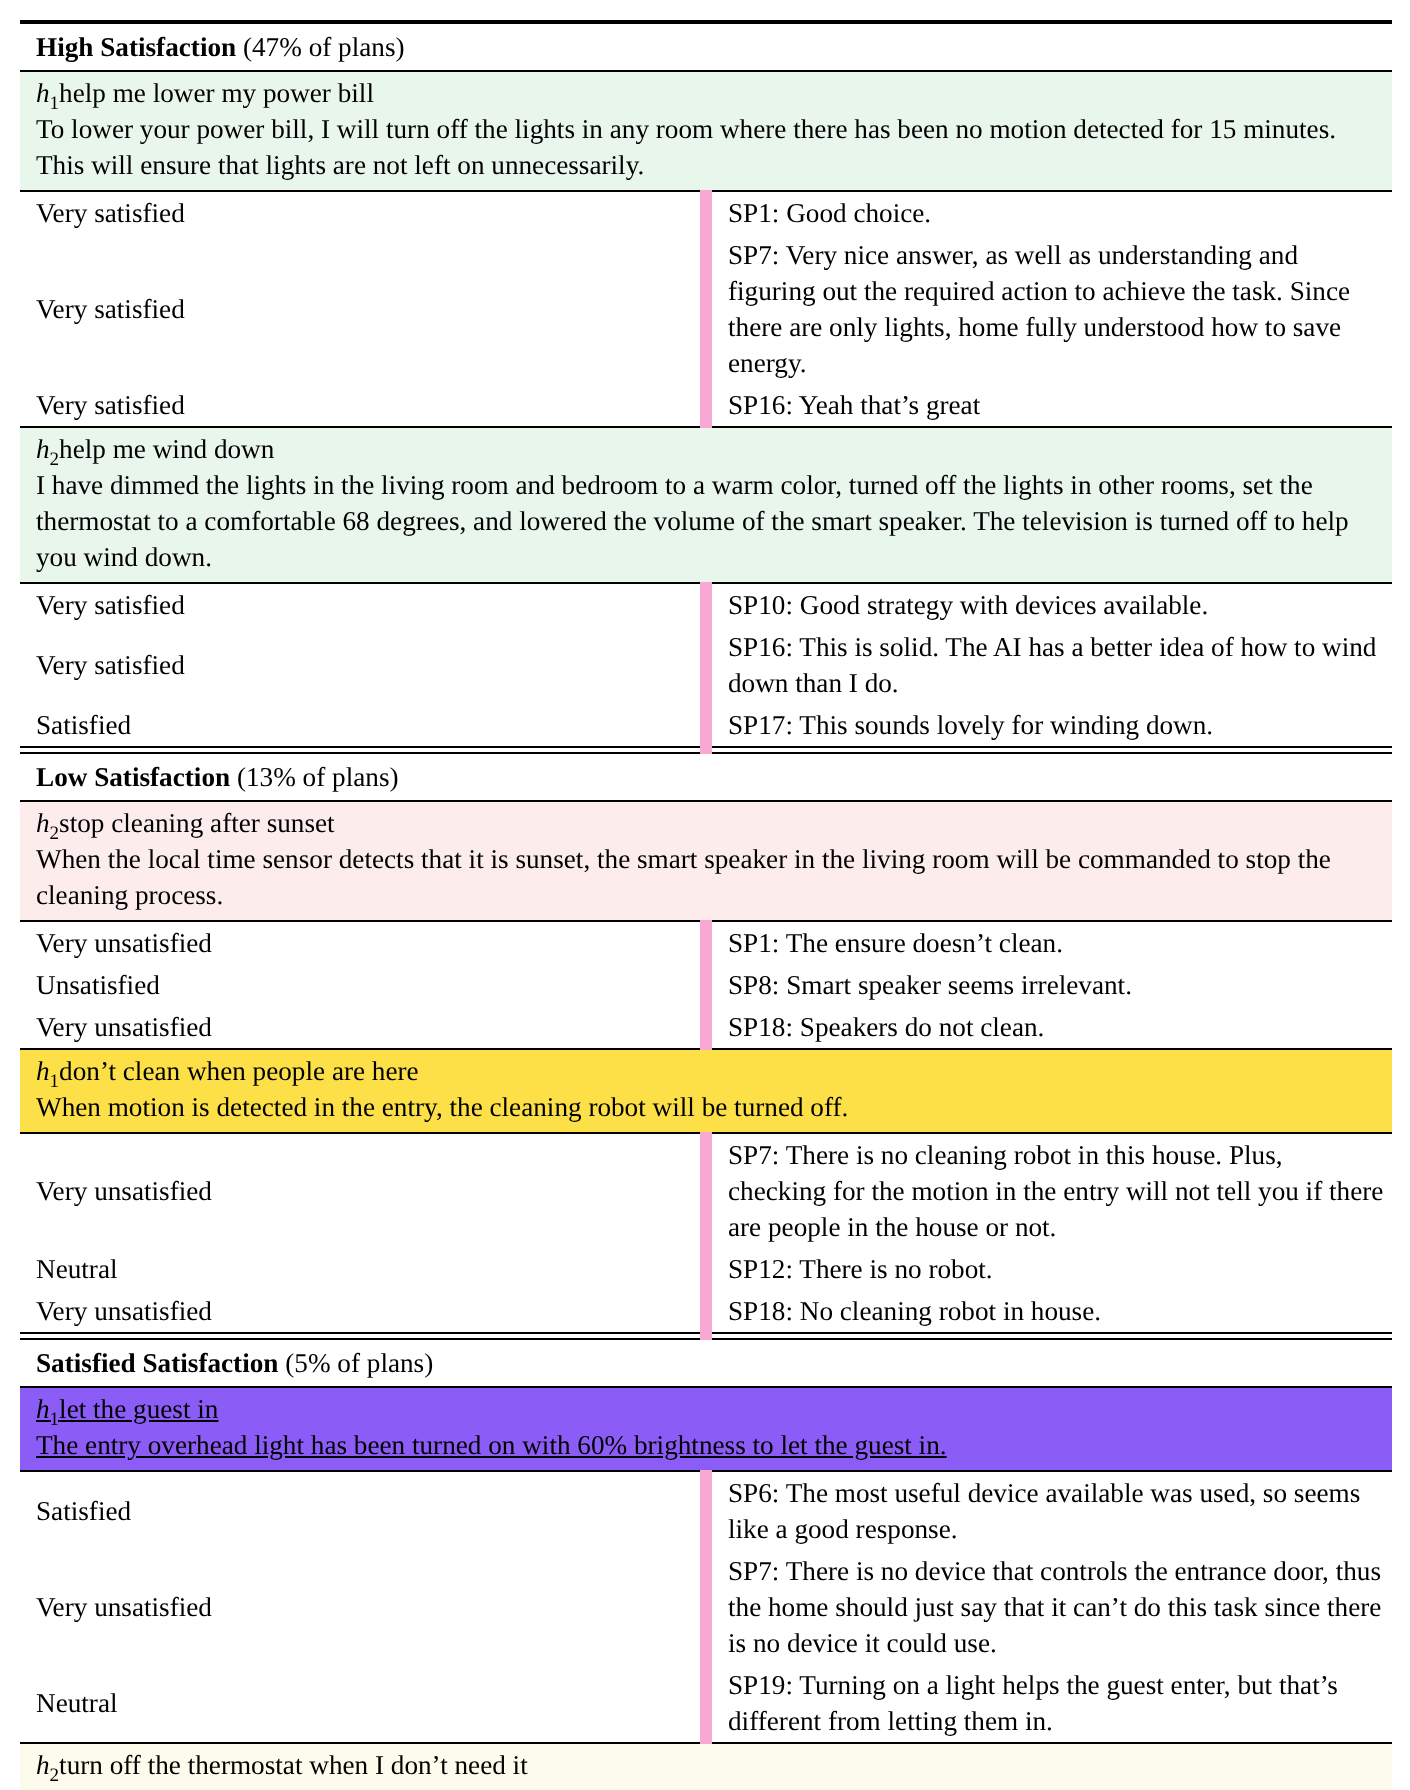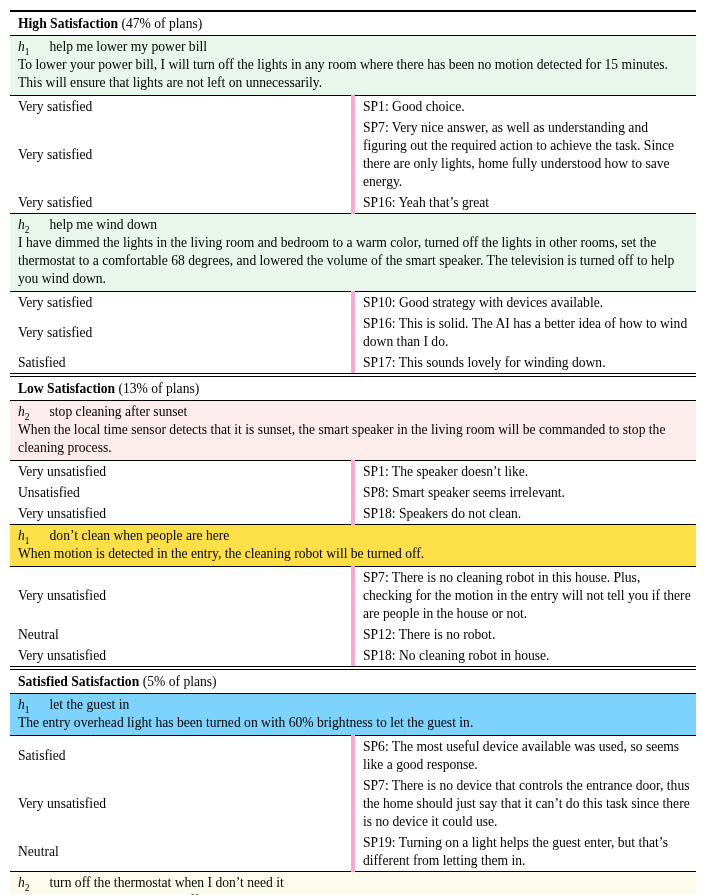--- a/index.html
+++ b/index.html
@@ -14,30 +14,30 @@
     font-size:13.6px;line-height:18px;
   }
   td{padding:1.5px 6px;vertical-align:middle;}
   
   tr.section-row td{border-top:4px double #000;border-bottom:1px solid #000;padding:2.5px 8px;}
   tr.section-row.first td{border-top:2px solid #000;}
   tr.plan-row td{border-top:1px solid #000;border-bottom:1px solid #000;padding:2px 8px 3px 8px;}
   tr.rating-row.group-end td{border-bottom:1px solid #000;}
   tbody tr:last-child td{border-bottom:2px solid #000;}
   
-  td.rating-cell{width:112px;border-right:4px solid #f9a8d4;padding-left:8px;}
+  td.rating-cell{width:112px;border-right:6px solid #f9a8d4;padding-left:8px;}
   td.comment-cell{padding-left:8px;padding-right:4px;vertical-align:middle;}
   
   .sec-title{font-weight:bold;}
   .sec-sub{font-weight:normal;}
   
   .plan-title{line-height:18px;}
   .plan-id i{font-style:italic;}
   .plan-id sub{font-size:9.5px;line-height:0;}
-  .plan-command{margin-left:20px;}
+  .plan-command{margin-left:0;}
   .plan-desc{line-height:18px;}
 </style>
 </head>
 <body>
 
 <div class="page">
   <table class="plans-table">
     <tbody>
         <tr class="section-row first">
           <td class="section-cell" colspan="2"><span class="sec-title">High Satisfaction</span> <span class="sec-sub">(47% of plans)</span></td>
@@ -82,21 +82,21 @@
           <td class="section-cell" colspan="2"><span class="sec-title">Low Satisfaction</span> <span class="sec-sub">(13% of plans)</span></td>
         </tr>
         <tr class="plan-row">
           <td class="plan-cell" colspan="2" style="background: rgb(253, 236, 236);">
             <div class="plan-title"><span class="plan-id"><i>h</i><sub>2</sub></span><span class="plan-command">stop cleaning after sunset</span></div>
             <div class="plan-desc">When the local time sensor detects that it is sunset, the smart speaker in the living room will be commanded to stop the cleaning process.</div>
           </td>
         </tr>
         <tr class="rating-row">
           <td class="rating-cell">Very unsatisfied</td>
-          <td class="comment-cell">SP1: The speaker doesn’t like.</td>
+          <td class="comment-cell">SP1: The ensure doesn’t clean.</td>
         </tr>
         <tr class="rating-row">
           <td class="rating-cell">Unsatisfied</td>
           <td class="comment-cell">SP8: Smart speaker seems irrelevant.</td>
         </tr>
         <tr class="rating-row group-end">
           <td class="rating-cell">Very unsatisfied</td>
           <td class="comment-cell">SP18: Speakers do not clean.</td>
         </tr>
         <tr class="plan-row">
@@ -114,21 +114,21 @@
           <td class="comment-cell">SP12: There is no robot.</td>
         </tr>
         <tr class="rating-row group-end">
           <td class="rating-cell">Very unsatisfied</td>
           <td class="comment-cell">SP18: No cleaning robot in house.</td>
         </tr>
         <tr class="section-row">
           <td class="section-cell" colspan="2"><span class="sec-title">Satisfied Satisfaction</span> <span class="sec-sub">(5% of plans)</span></td>
         </tr>
         <tr class="plan-row">
-          <td class="plan-cell" colspan="2" style="background: #7dd3fc;">
+          <td class="plan-cell" colspan="2" style="background: #8b5cf6; text-decoration: underline;">
             <div class="plan-title"><span class="plan-id"><i>h</i><sub>1</sub></span><span class="plan-command">let the guest in</span></div>
             <div class="plan-desc">The entry overhead light has been turned on with 60% brightness to let the guest in.</div>
           </td>
         </tr>
         <tr class="rating-row">
           <td class="rating-cell">Satisfied</td>
           <td class="comment-cell">SP6: The most useful device available was used, so seems like a good response.</td>
         </tr>
         <tr class="rating-row">
           <td class="rating-cell">Very unsatisfied</td>

